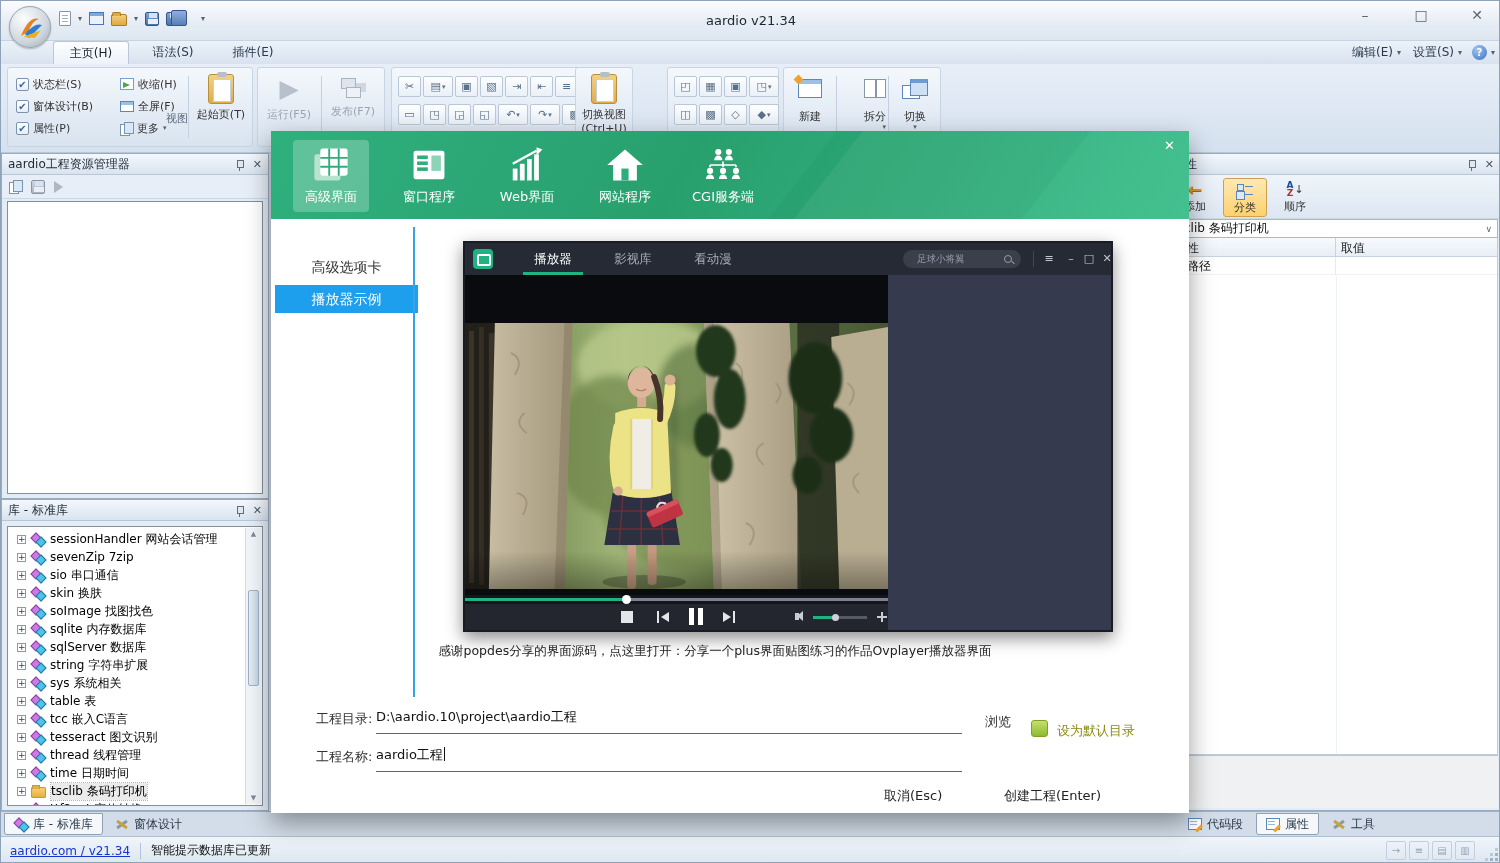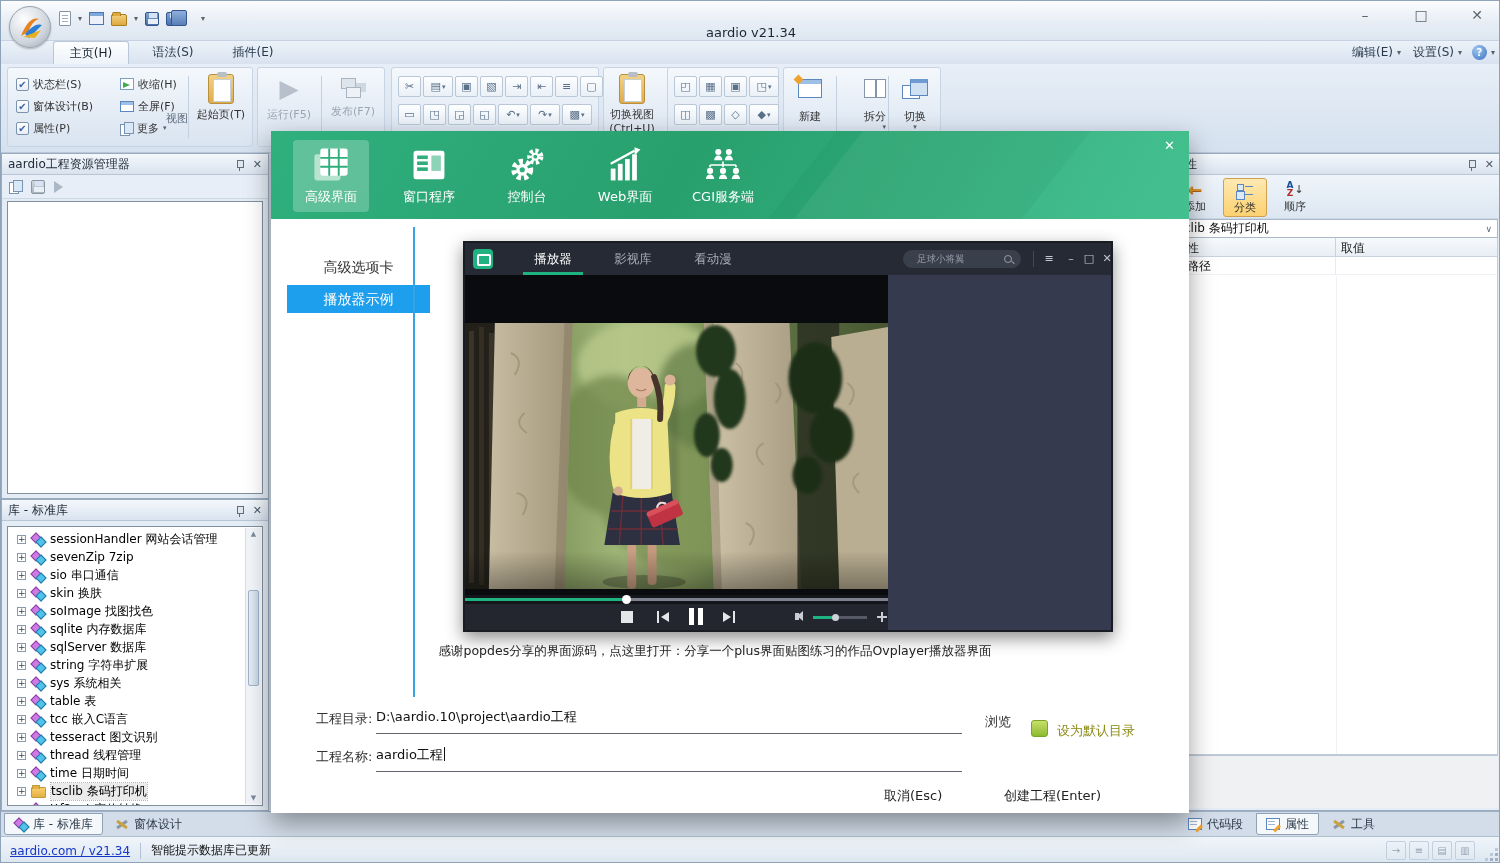--- a/index.html
+++ b/index.html
@@ -5,21 +5,21 @@
   html,body{margin:0;padding:0;background:#e8eef5;font-family:"DejaVu Sans","Liberation Sans",sans-serif;}
   *{box-sizing:border-box;}
   #app{position:relative;width:1500px;height:863px;background:#dfe8f2;border:1px solid #8fa3b8;overflow:hidden;}
 
   
   .titlebar{position:absolute;left:0;top:0;width:1500px;height:40px;background:linear-gradient(#fbfcfe,#e7edf5 55%,#dde7f1);border-bottom:1px solid #c7d3e2;}
   .applogo{position:absolute;left:8px;top:5px;width:42px;height:42px;border-radius:50%;background:radial-gradient(circle at 35% 30%,#fdfdfe,#cfd6de 60%,#9aa6b2);border:1px solid #98a4b0;box-shadow:0 1px 2px rgba(0,0,0,.25);z-index:5;}
   .applogo svg{position:absolute;left:5px;top:5px;}
   .qat{position:absolute;left:58px;top:10px;display:flex;align-items:center;gap:7px;}
   .qat .dd{font-size:8px;color:#55616e;}
-  .wtitle{position:absolute;left:0;right:0;top:24px;text-align:center;font-size:13px;color:#1c2732;}
+  .wtitle{position:absolute;left:0;right:0;top:12px;text-align:center;font-size:13px;color:#1c2732;}
   .wctrl{position:absolute;right:10px;top:6px;display:flex;gap:28px;}
   .wctrl span{font-size:14px;color:#5c6671;width:28px;text-align:center;}
 
   
   .i-page{width:12px;height:15px;background:#fff;border:1px solid #8593a3;border-radius:1px;position:relative;}
   .i-page::after{content:"";position:absolute;left:2px;top:3px;width:6px;height:1px;background:#9fb0c0;box-shadow:0 3px #9fb0c0,0 6px #9fb0c0;}
   .i-window{width:15px;height:13px;background:#eaf1fa;border:1px solid #4a76b8;position:relative;}
   .i-window::before{content:"";position:absolute;left:0;top:0;right:0;height:3px;background:#7fa7d9;}
   .i-folder{width:16px;height:12px;background:linear-gradient(#f3cf7d,#dfa93f);border:1px solid #a97f22;border-radius:2px 2px 1px 1px;position:relative;margin-top:3px;}
   .i-folder::before{content:"";position:absolute;left:0;top:-3px;width:7px;height:3px;background:#dfa93f;border:1px solid #a97f22;border-bottom:none;border-radius:2px 2px 0 0;}
@@ -152,21 +152,21 @@
   .dialog{position:absolute;left:270px;top:130px;width:918px;height:682px;background:#fff;box-shadow:0 10px 24px rgba(0,0,0,.38);z-index:10;}
   .dhead{position:absolute;left:0;top:0;right:0;height:88px;background:linear-gradient(120deg,#2fb07d,#28a06e 45%,#39bd89);overflow:hidden;}
   .sh1{position:absolute;right:-80px;top:-120px;width:420px;height:420px;background:rgba(255,255,255,.06);transform:rotate(38deg);}
   .sh2{position:absolute;right:180px;top:-140px;width:200px;height:420px;background:rgba(0,70,45,.05);transform:rotate(38deg);}
   .dclose{position:absolute;right:14px;top:7px;color:#fff;font-size:13px;font-weight:bold;}
   .cats{position:absolute;left:22px;top:9px;display:flex;gap:22px;}
   .cat{width:76px;height:72px;display:flex;flex-direction:column;align-items:center;justify-content:flex-end;gap:5px;border-radius:4px;padding-bottom:6px;}
   .cat.sel{background:rgba(255,255,255,.24);}
   .cat .lab{font-size:13px;color:#fff;white-space:nowrap;}
   .dbody{position:absolute;left:0;top:88px;right:0;bottom:0;background:#fff;}
-  .dside{position:absolute;left:16px;width:143px;text-align:center;font-size:14px;}
+  .dside{position:absolute;left:4px;width:143px;text-align:center;font-size:14px;}
   .dside.s1{top:40px;height:22px;color:#333;}
   .dside.s2{top:66px;height:28px;line-height:28px;background:#1e9fee;color:#fff;}
   .dvline{position:absolute;left:142px;top:8px;width:2px;height:470px;background:#35a3e6;}
   .note{position:absolute;left:0;right:30px;top:424px;text-align:center;font-size:12.5px;color:#222;}
   .flab{position:absolute;font-size:13px;color:#333;}
   .fval{position:absolute;font-size:13px;color:#111;}
   .fline{position:absolute;height:1px;background:#61666c;}
   .caret{display:inline-block;width:1px;height:14px;background:#111;vertical-align:-2px;margin-left:1px;}
   .gbox{position:absolute;width:17px;height:17px;background:linear-gradient(#c6e06a,#8cbb2e);border:1px solid #7ba32a;border-radius:3px;}
   .olive{color:#8a8a12;}
@@ -333,21 +333,21 @@
             <span>↷</span>
             <span class="dd">▾</span>
           </span>
         <span class="sb" style="width:30px;">
             <span>▩</span>
             <span class="dd">▾</span>
           </span>
       </div>
     </div>
 
-    <div class="rgroup" style="left:602px;width:72px;">
+    <div class="rgroup" style="left:574px;width:58px;">
       <div class="bigbtn" style="left:0;width:56px;">
         <span class="ic-clip"></span>
         <span class="lab">切换视图</span>
         <span class="lab" style="margin-top:-3px;">(Ctrl+U)</span>
       </div>
     </div>
 
     <div class="rgroup" style="left:666px;width:112px;">
       <div class="srow" style="position:absolute;left:6px;top:8px;">
         <span class="sb">◰</span>
@@ -604,39 +604,35 @@
             <rect x="3" y="3" width="26" height="24" rx="2" fill="#fff"></rect>
             <rect x="6" y="7" width="9" height="3" fill="#2fae7c"></rect>
             <rect x="6" y="12" width="9" height="3" fill="#2fae7c"></rect>
             <rect x="6" y="17" width="9" height="3" fill="#2fae7c"></rect>
             <rect x="18" y="7" width="8" height="13" fill="#2fae7c" opacity=".55"></rect>
           </svg>
           <span class="lab">窗口程序</span>
         </div>
         <div class="cat">
           <svg width="38" height="36" viewBox="0 0 32 30">
-            <circle cx="12" cy="19" r="7" fill="none" stroke="#fff" stroke-width="4.5" stroke-dasharray="3.4 2.6"></circle>
-            <circle cx="12" cy="19" r="5" fill="#fff"></circle>
-              <circle cx="12" cy="19" r="2.2" fill="#2fae7c"></circle>
-            <circle cx="23" cy="8" r="5" fill="none" stroke="#fff" stroke-width="3.6" stroke-dasharray="2.6 2"></circle>
-            <circle cx="23" cy="8" r="3.4" fill="#fff"></circle>
-              <circle cx="23" cy="8" r="1.6" fill="#2fae7c"></circle>
-          </svg>
-          <span class="lab">控制台</span>
-        </div>
-        <div class="cat">
-          <svg width="38" height="36" viewBox="0 0 32 30">
             <rect x="4" y="18" width="4" height="10" fill="#fff"></rect>
             <rect x="10" y="14" width="4" height="14" fill="#fff"></rect>
             <rect x="16" y="10" width="4" height="18" fill="#fff"></rect>
             <rect x="22" y="6" width="4" height="22" fill="#fff"></rect>
             <path d="M4,14 L24,3" stroke="#fff" stroke-width="2" fill="none"></path>
             <path d="M24,0 L29,2 L24,7 Z" fill="#fff"></path>
           </svg>
           <span class="lab">Web界面</span>
+        </div>
+        <div class="cat">
+          <svg width="38" height="36" viewBox="0 0 32 30">
+            <path d="M16,2 L31,15 H26 V28 H6 V15 H1 Z" fill="#fff"></path>
+            <rect x="13" y="18" width="6" height="10" fill="#2fae7c"></rect>
+          </svg>
+          <span class="lab">网站程序</span>
         </div>
         <div class="cat">
           <svg width="40" height="36" viewBox="0 0 34 30">
             <g fill="#fff">
               <circle cx="13" cy="4" r="2.6"></circle>
                 <path d="M9.5,11 a3.5,4 0 0 1 7,0 Z"></path>
               <circle cx="22" cy="4" r="2.6"></circle>
                 <path d="M18.5,11 a3.5,4 0 0 1 7,0 Z"></path>
               <circle cx="6" cy="20" r="2.6"></circle>
                 <path d="M2.5,27 a3.5,4 0 0 1 7,0 Z"></path>

